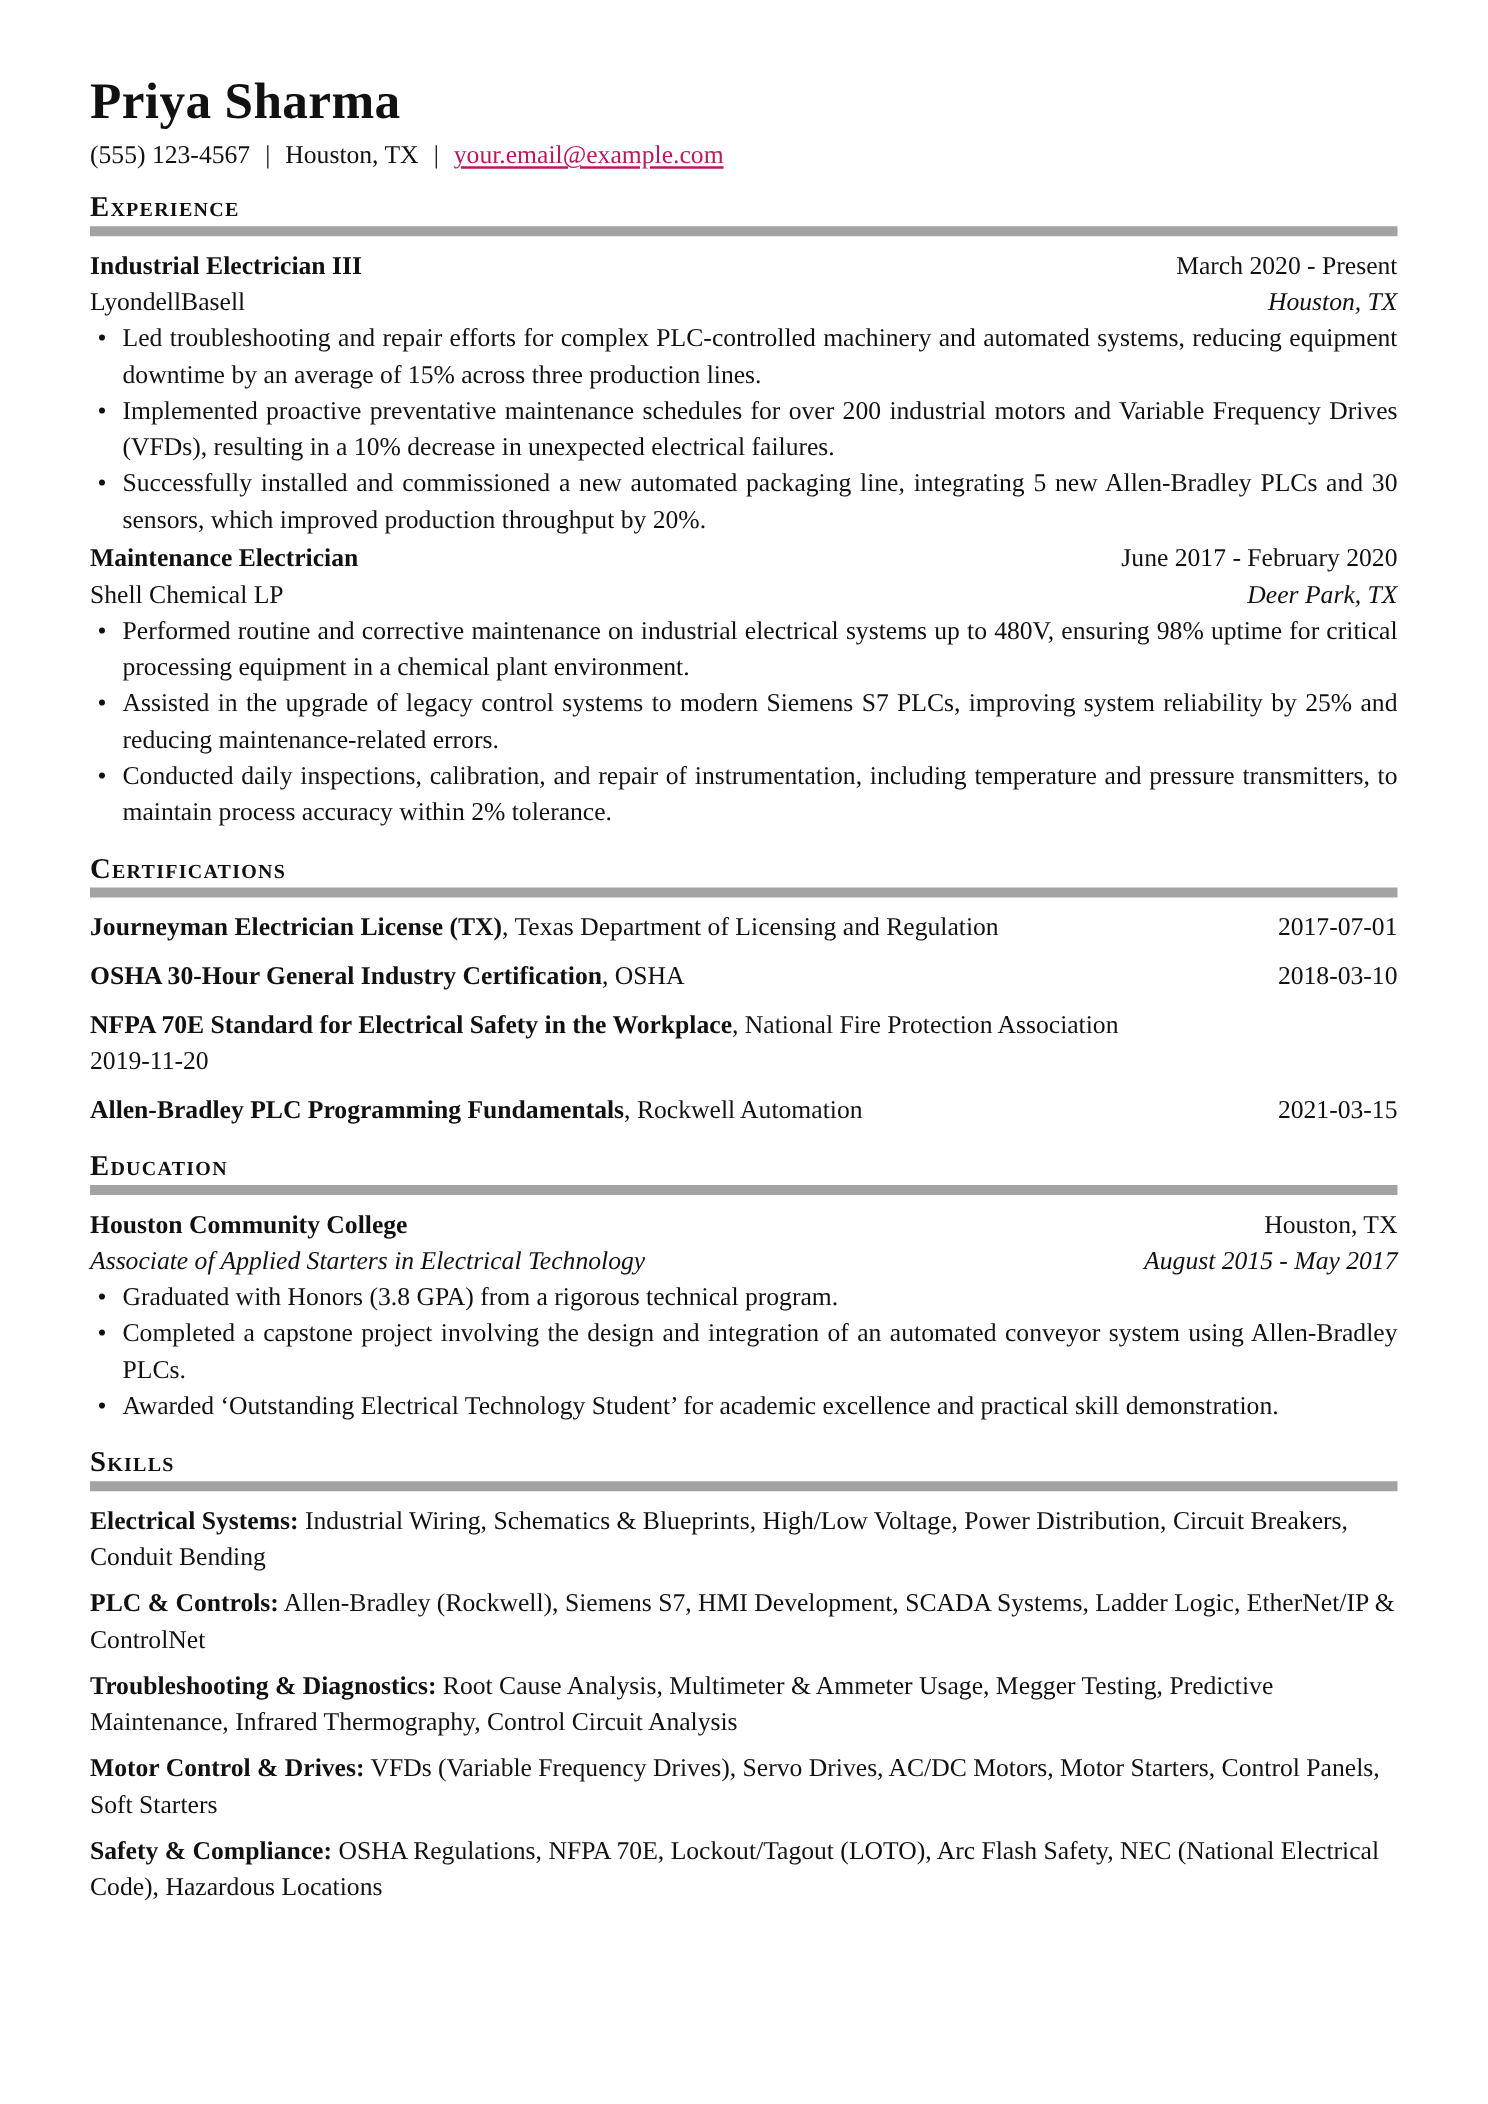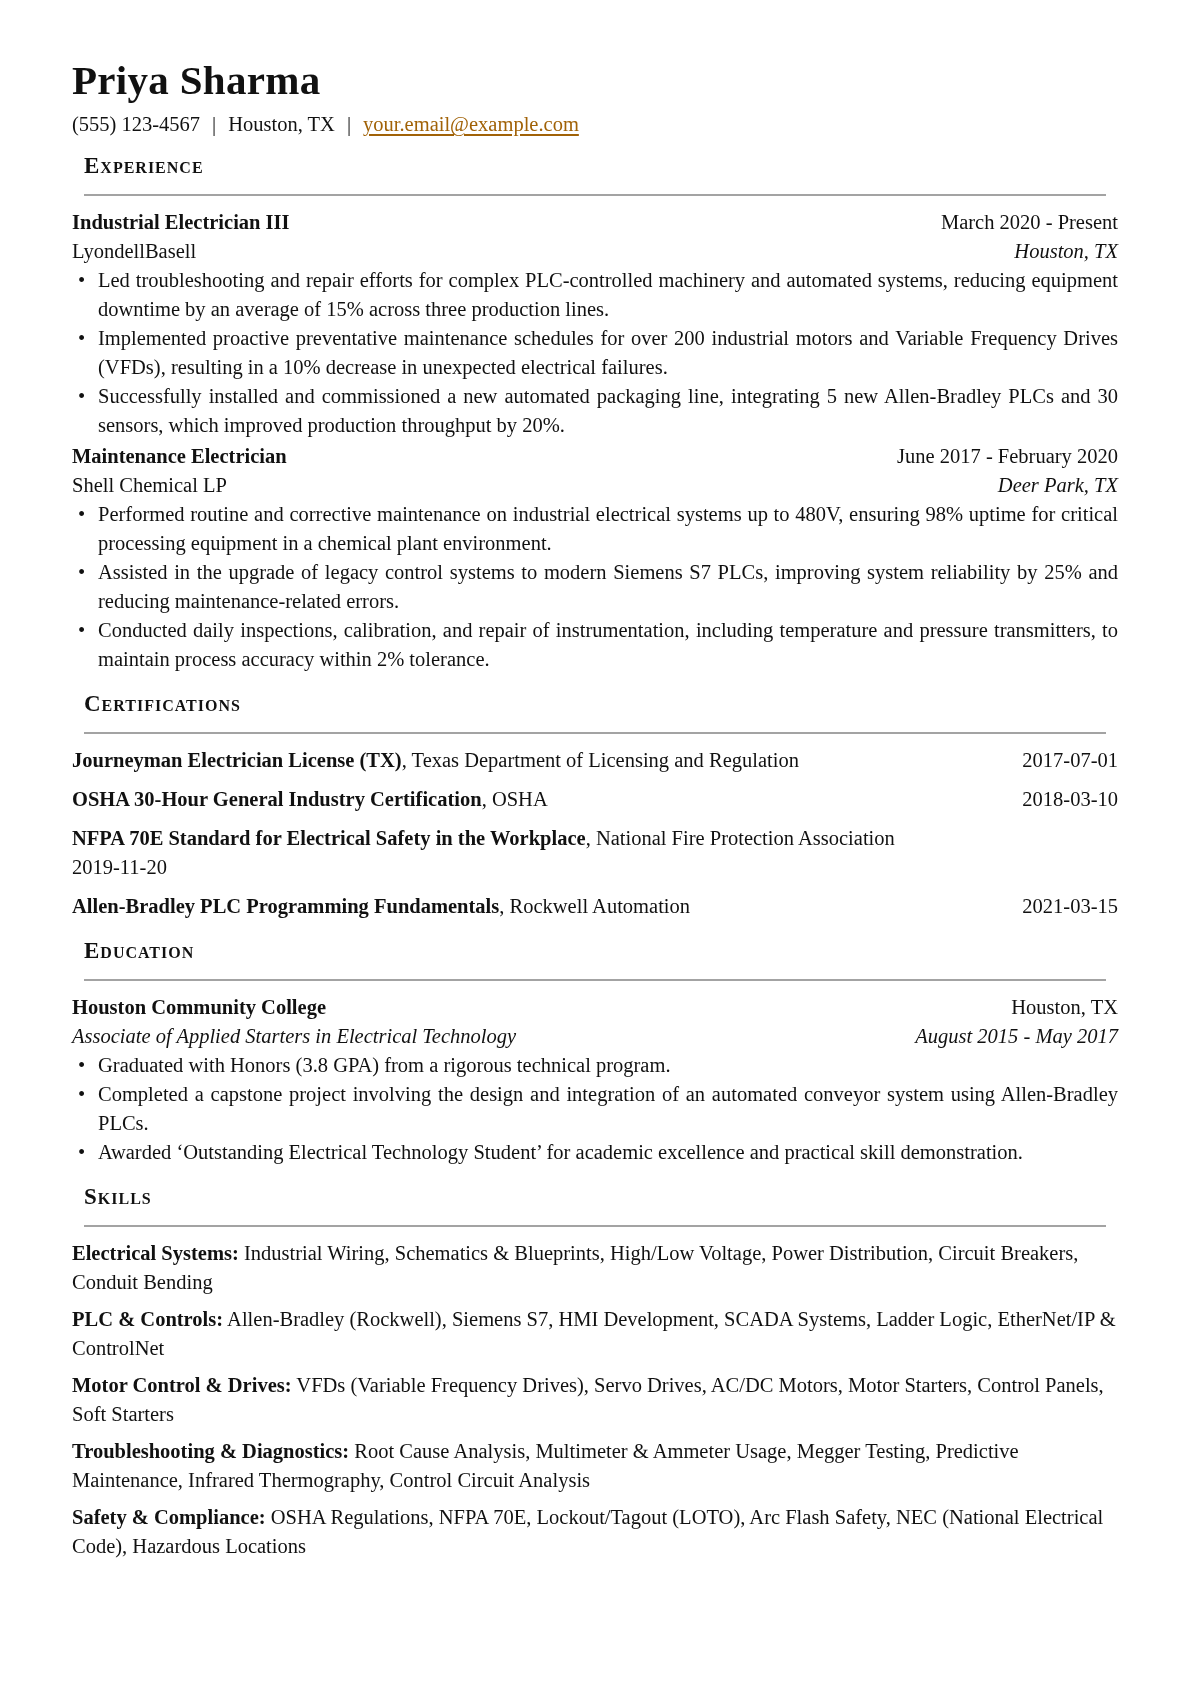--- a/index.html
+++ b/index.html
@@ -27,30 +27,30 @@
     margin: 0;
     letter-spacing: 0.3px;
   }
   .contact {
     margin-top: 6px;
     font-size: 20.5px;
     line-height: 28px;
     white-space: nowrap;
   }
   .contact .sep { display: inline-block; margin: 0 12px; }
-  .contact a { color: #a16207; text-decoration: underline; text-underline-offset: 3px; }
+  .contact a { color: #be185d; text-decoration: underline; text-underline-offset: 3px; }
   .section-title {
     font-variant: small-caps;
     font-weight: bold;
     font-size: 23px;
     letter-spacing: 1px;
     line-height: 28px;
-    margin: 12px;
-    padding-bottom: 14px;
-    border-bottom: 2px solid #a3a3a3;
+    margin: 0;
+    padding-bottom: 1px;
+    border-bottom: 8px solid #a3a3a3;
   }
   .section { margin-top: 16px; }
   .section.first { margin-top: 14px; }
   .row {
     display: flex;
     justify-content: space-between;
     align-items: baseline;
     white-space: nowrap;
     text-align: right;
   }
@@ -164,18 +164,18 @@
         <li><span class="dot">•</span><span>Completed a capstone project involving the design and integration of an automated conveyor system using Allen-Bradley PLCs.</span></li>
         <li><span class="dot">•</span><span>Awarded ‘Outstanding Electrical Technology Student’ for academic excellence and practical skill demonstration.</span></li>
       </ul>
     </div>
   </div>
 
   <div class="section">
     <h2 class="section-title">Skills</h2>
     <div class="skill"><span class="bold">Electrical Systems:</span><span> Industrial Wiring, Schematics &amp; Blueprints, High/Low Voltage, Power Distribution, Circuit Breakers, Conduit Bending</span></div>
     <div class="skill"><span class="bold">PLC &amp; Controls:</span><span> Allen-Bradley (Rockwell), Siemens S7, HMI Development, SCADA Systems, Ladder Logic, EtherNet/IP &amp; ControlNet</span></div>
+    <div class="skill"><span class="bold">Troubleshooting &amp; Diagnostics:</span><span> Root Cause Analysis, Multimeter &amp; Ammeter Usage, Megger Testing, Predictive Maintenance, Infrared Thermography, Control Circuit Analysis</span></div>
     <div class="skill"><span class="bold">Motor Control &amp; Drives:</span><span> VFDs (Variable Frequency Drives), Servo Drives, AC/DC Motors, Motor Starters, Control Panels, Soft Starters</span></div>
-    <div class="skill"><span class="bold">Troubleshooting &amp; Diagnostics:</span><span> Root Cause Analysis, Multimeter &amp; Ammeter Usage, Megger Testing, Predictive Maintenance, Infrared Thermography, Control Circuit Analysis</span></div>
     <div class="skill"><span class="bold">Safety &amp; Compliance:</span><span> OSHA Regulations, NFPA 70E, Lockout/Tagout (LOTO), Arc Flash Safety, NEC (National Electrical Code), Hazardous Locations</span></div>
   </div>
 
 </div>
 
 </body></html>

